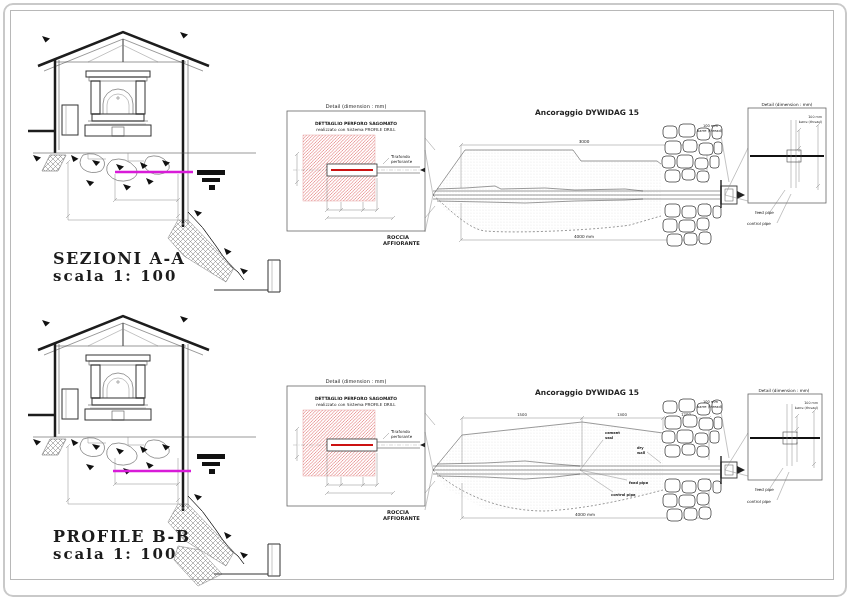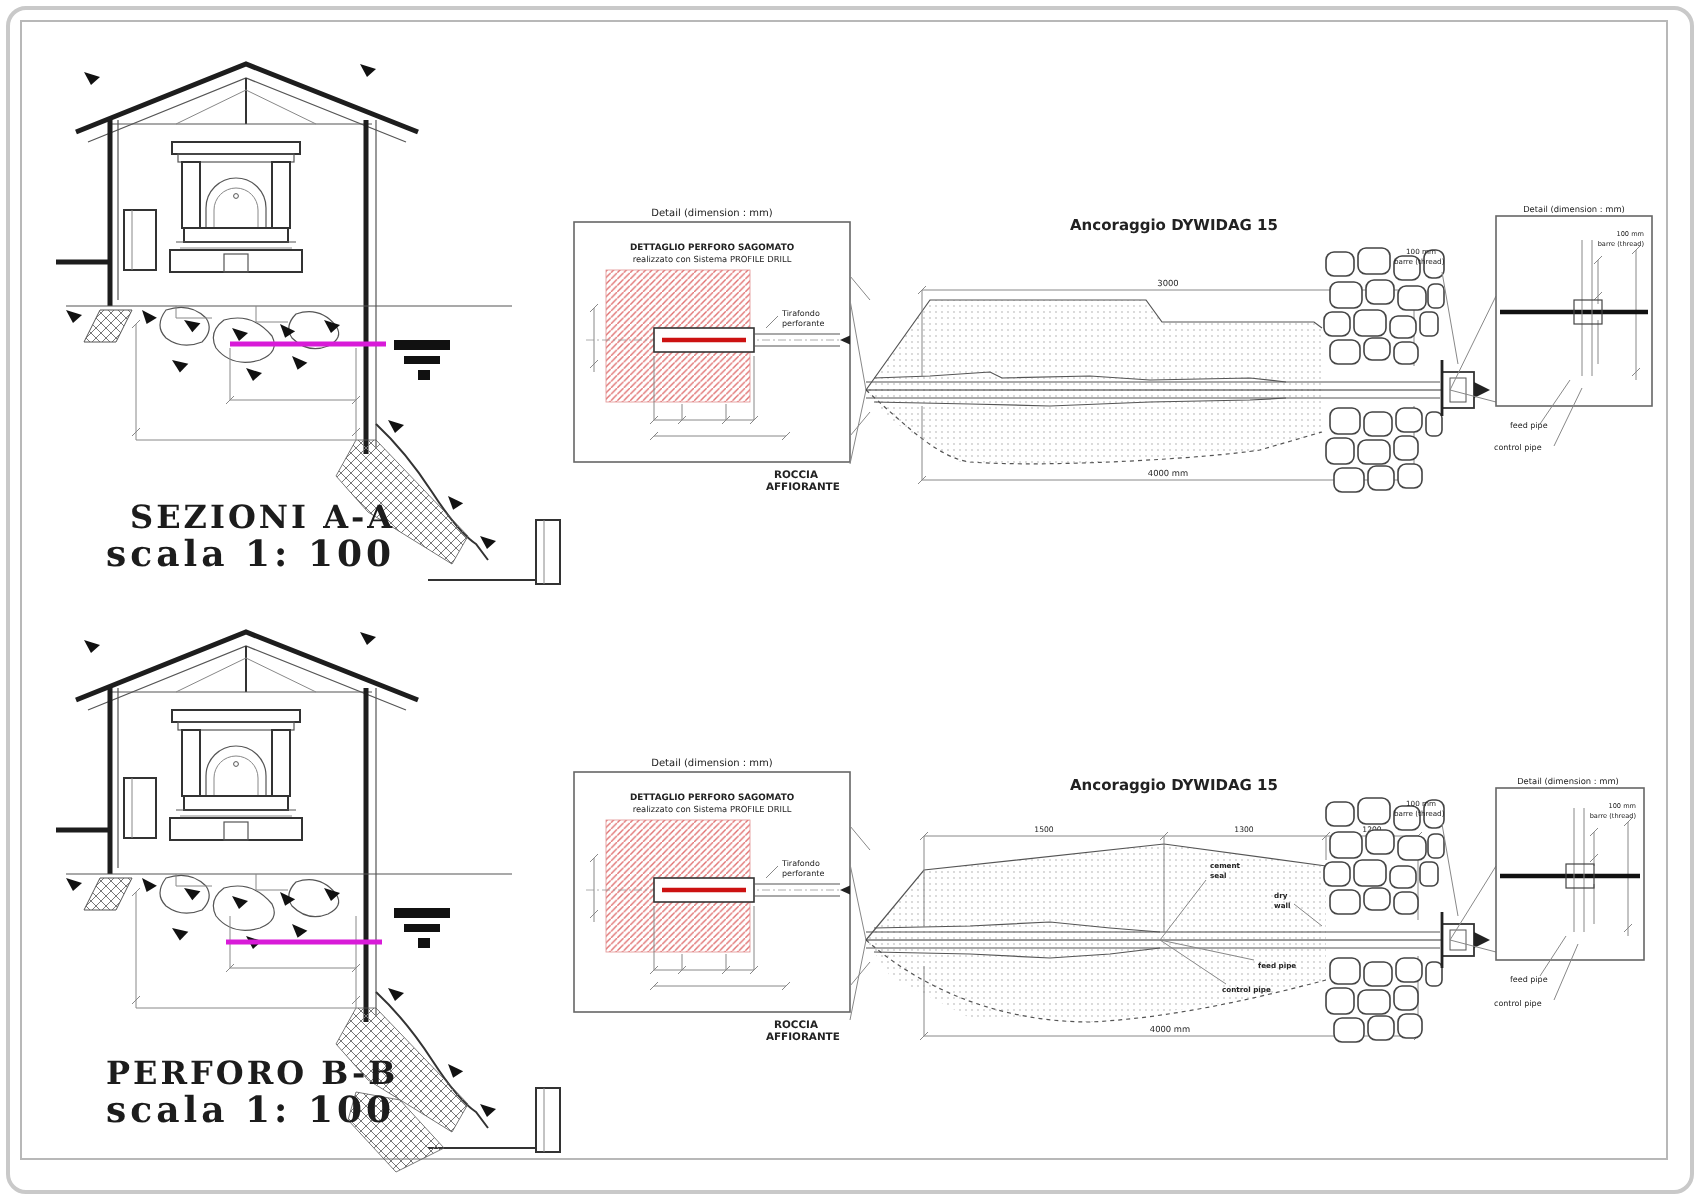--- a/index.html
+++ b/index.html
@@ -6,21 +6,21 @@
   .sheet{position:relative;width:850px;height:600px;background:#fff;overflow:hidden;
          font-family:"DejaVu Sans",sans-serif;}
   .outer-border{position:absolute;left:3px;top:3px;right:3px;bottom:3px;
                 border:2px solid #c9c9c9;border-radius:10px;}
   .inner-frame{position:absolute;left:10px;top:10px;width:822px;height:568px;
                border:1px solid #b8b8b8;}
   .abs{position:absolute;}
   .sec-label{position:absolute;color:#1c1c1c;font-family:"DejaVu Serif",serif;
              font-weight:bold;line-height:1.15;letter-spacing:1.5px;}
   .sec-label .t1{font-size:16px;display:block;text-align:right;}
-  .sec-label .t2{font-size:18px;display:block;letter-spacing:2px;}
+  .sec-label .t2{font-size:15px;display:block;letter-spacing:2px;}
   svg{overflow:visible;}
   svg text{font-family:"DejaVu Sans",sans-serif;fill:#222;}
   .dim{stroke:#888;stroke-width:0.5;fill:none;}
   .thin{stroke:#555;stroke-width:0.6;fill:none;}
   .med{stroke:#333;stroke-width:1;fill:none;}
   .thick{stroke:#1d1d1d;stroke-width:2.5;fill:none;}
 </style>
 </head>
 <body>
 
@@ -182,21 +182,21 @@
     <span class="t1">SEZIONI A-A</span>
     <span class="t2">scala 1:  100</span>
   </div>
 
   <svg class="abs" style="left:28px;top:298px" width="275" height="290" viewBox="0 0 275 290">
     <use href="#chapel"></use>
     <polygon points="150,248 172,252 194,276 170,288 146,262" fill="url(#crossGray)" stroke="#555" stroke-width="0.4"></polygon>
     <line x1="85" y1="173" x2="163" y2="173" stroke="#d81bd8" stroke-width="2.6"></line>
   </svg>
   <div class="sec-label" style="left:53px;top:528px">
-    <span class="t1">PERFORO B-B</span>
+    <span class="t1">PROFILE B-B</span>
     <span class="t2">scala 1:  100</span>
   </div>
 
   <svg class="abs" style="left:283px;top:98px" width="152" height="152" viewBox="0 0 152 152">
     <use href="#drillDetail"></use>
   </svg>
 
   <svg class="abs" style="left:283px;top:373px" width="152" height="152" viewBox="0 0 152 152">
     <use href="#drillDetail"></use>
   </svg>

